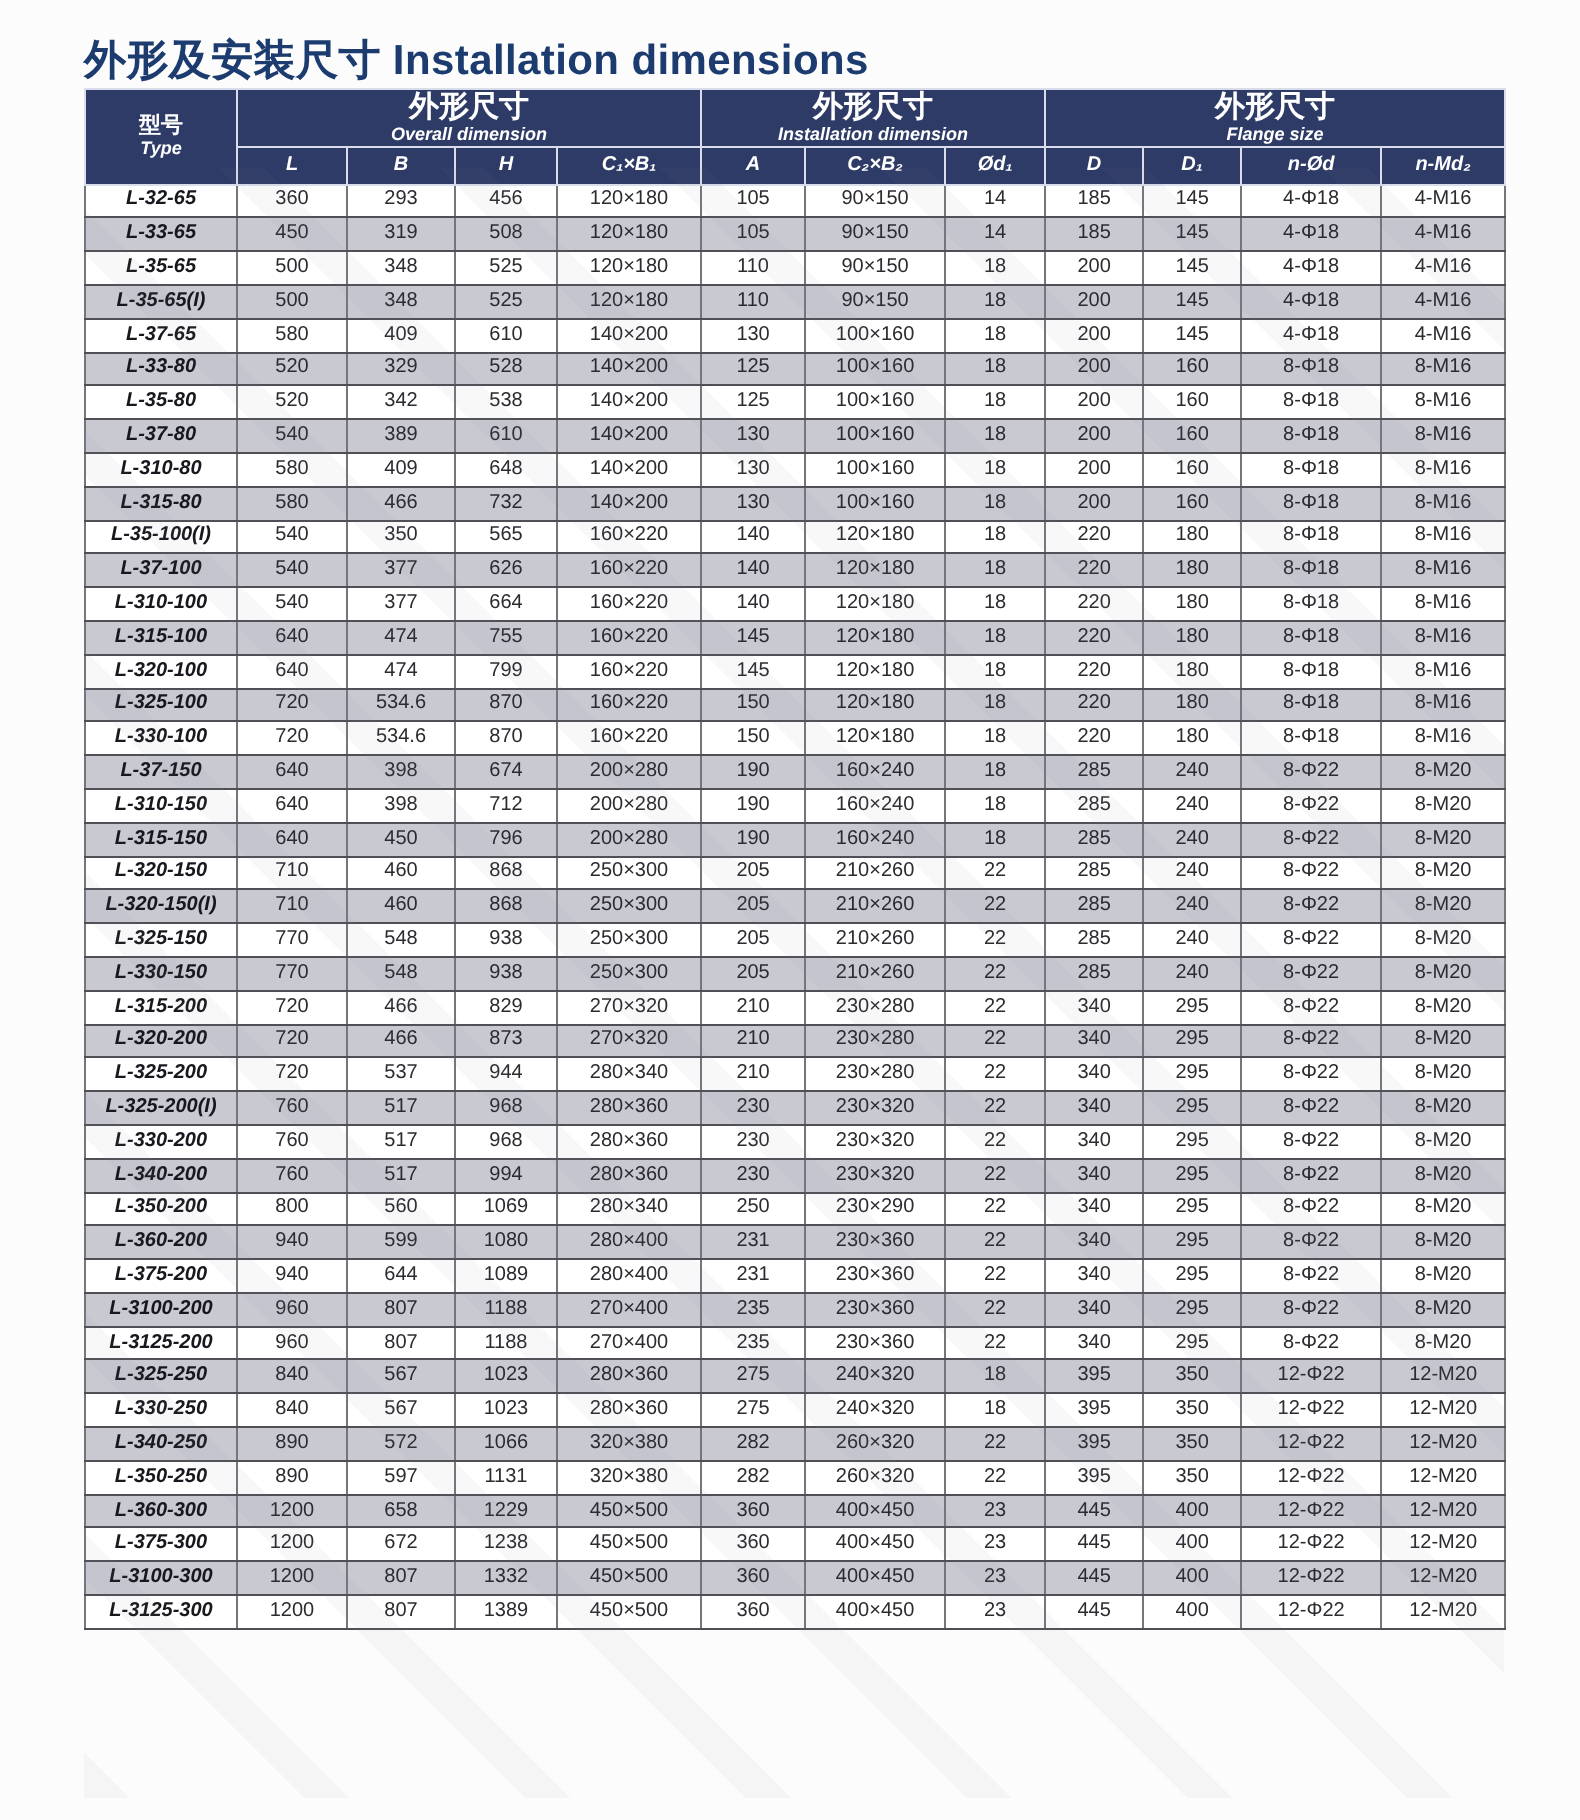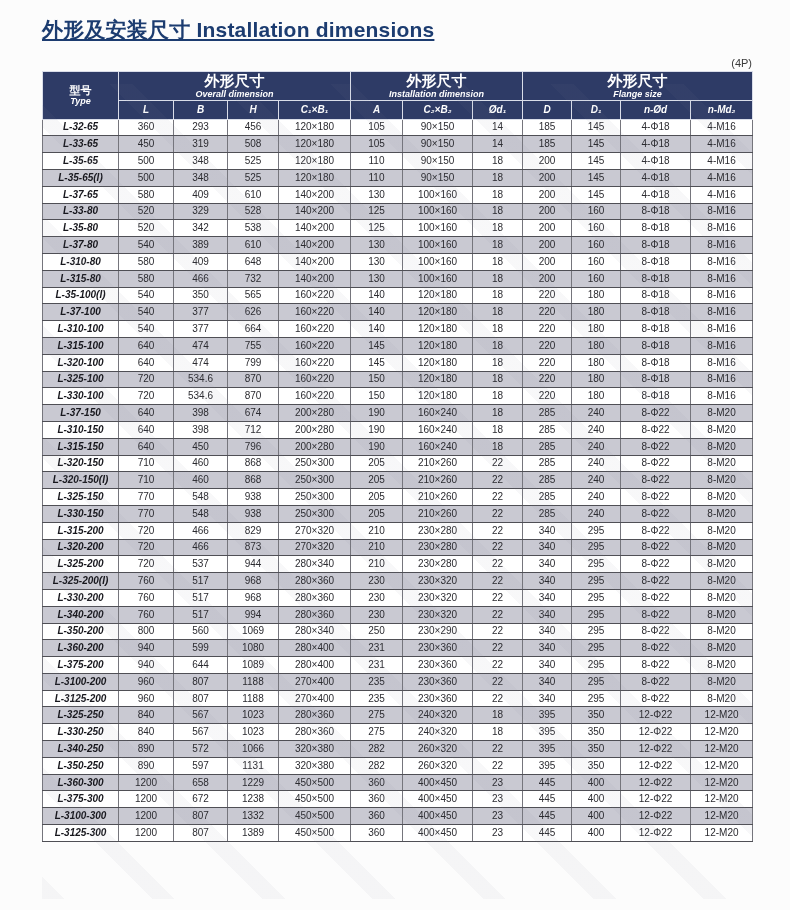--- a/index.html
+++ b/index.html
@@ -16,21 +16,20 @@
     background:#fcfcfc;
     font-family:"Liberation Sans","DejaVu Sans",sans-serif;
     overflow:hidden;
   }
   .page{position:relative;width:790px;height:910px;}
   .page-title{
     margin:16px 0 0 42px;
     font-size:21px;font-weight:bold;
     color:var(--title-text);
     letter-spacing:0.2px;
-    text-decoration:underline;
   }
   .page-note{
     width:710px;margin:13px 0 2px 42px;
     text-align:right;font-size:11px;color:#3a3a3a;
   }
   table.dim-table{
     border-collapse:collapse;
     table-layout:fixed;
     margin-left:42px;width:710px;
     border:1px solid #3c3c44;
@@ -70,21 +69,20 @@
     pointer-events:none;
   }
 </style>
 </head>
 <body>
 
 <div class="page">
 
   <h1 class="page-title">外形及安装尺寸 Installation dimensions</h1>
 
-  <div class="page-note">(4P)</div>
 
   <table class="dim-table">
     <colgroup>
       <col style="width:76px">
         <col style="width:55px">
         <col style="width:54px">
         <col style="width:51px">
       <col style="width:72px">
         <col style="width:52px">
         <col style="width:70px">

